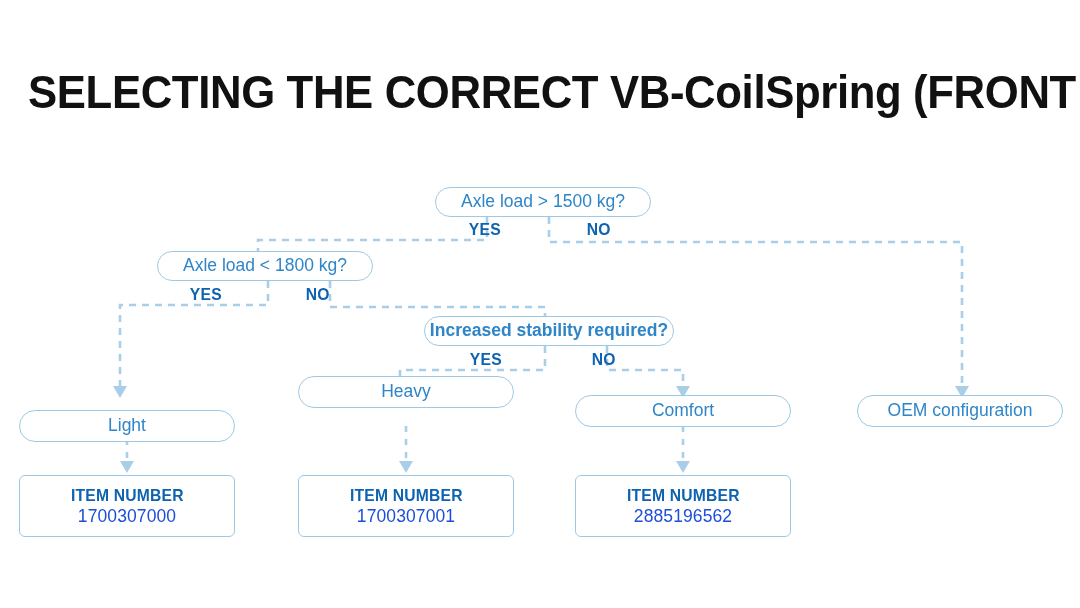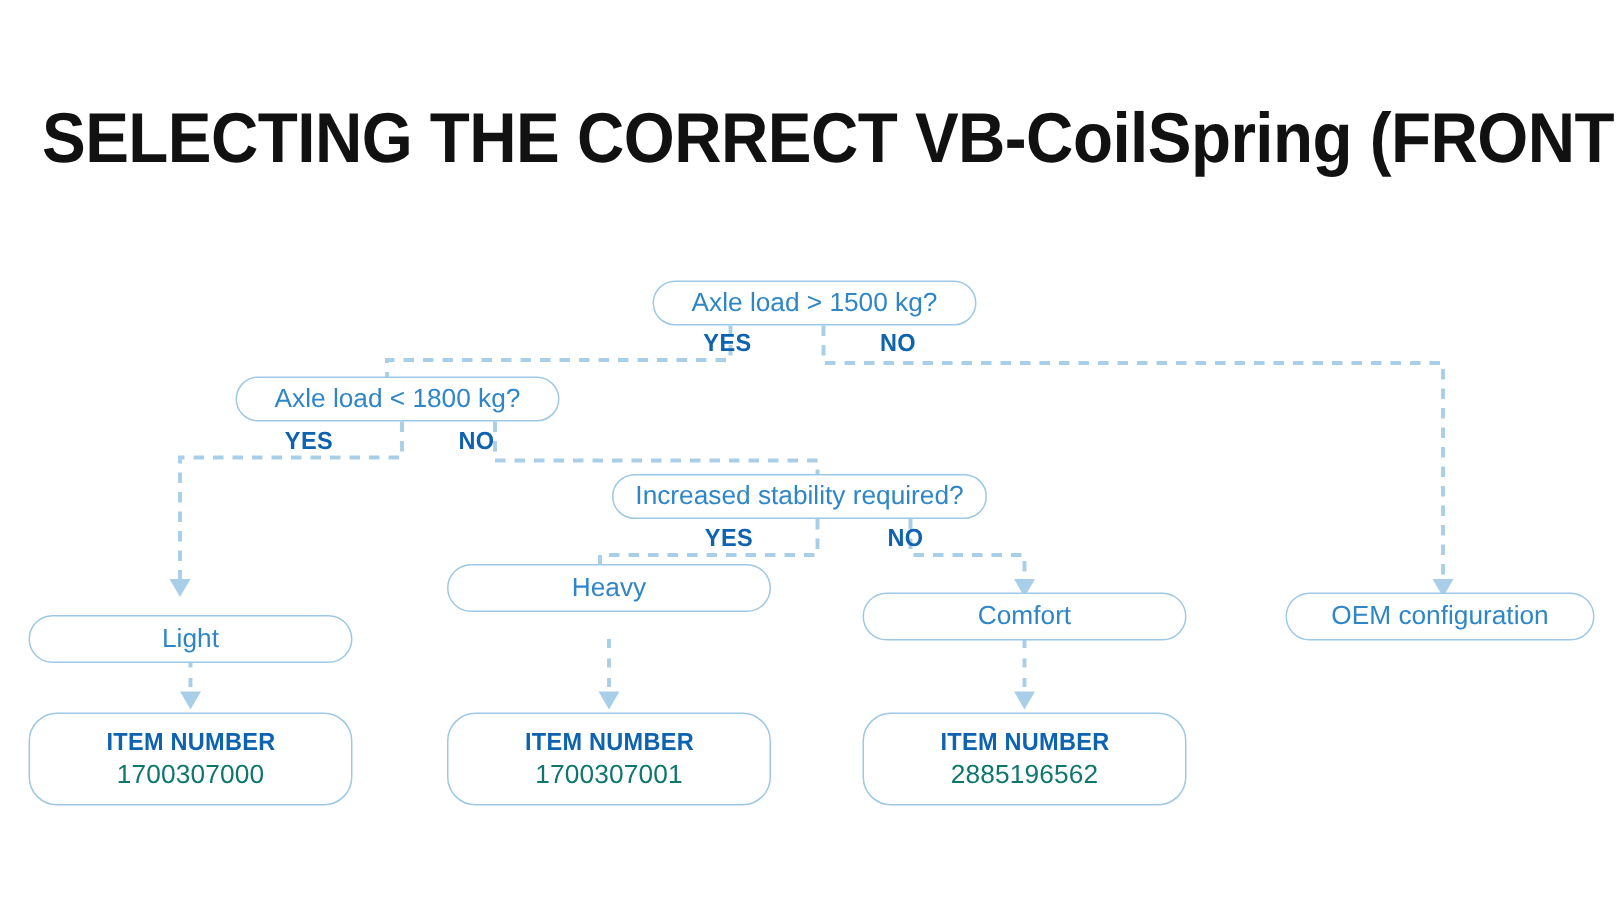--- a/index.html
+++ b/index.html
@@ -74,37 +74,37 @@
   }
   .decision {
     border-radius: 999px;
     height: 30px;
   }
   .result {
     border-radius: 999px;
     height: 32px;
   }
   .itembox {
-    border-radius: 19px;
+    border-radius: 6px;
     flex-direction: column;
     justify-content: center;
     height: 62px;
   }
   .item-title {
     font-family: "Liberation Sans Narrow", "Liberation Sans", sans-serif;
     font-weight: 700;
     font-size: 16.5px;
     letter-spacing: 0.2px;
     color: #0e63b0;
     transform: scaleX(0.95);
     margin-bottom: 5px;
   }
   .item-number {
     font-size: 17.5px;
-    color: #0f766e;
+    color: #1d4ed8;
     letter-spacing: 0.1px;
   }
 
   
   .branch-label {
     position: absolute;
     font-family: "Liberation Sans Narrow", "Liberation Sans", sans-serif;
     font-weight: 700;
     font-size: 16.5px;
     color: #0e63b0;
@@ -154,21 +154,21 @@
   </div>
   <div class="branch-label" style="left:468px; top:221px;">YES</div>
   <div class="branch-label" style="left:586px; top:221px;">NO</div>
 
   <div class="node decision" style="left:157px; top:251px; width:216px;">
     <span>Axle load &lt; 1800 kg?</span>
   </div>
   <div class="branch-label" style="left:189px; top:286px;">YES</div>
   <div class="branch-label" style="left:305px; top:286px;">NO</div>
 
-  <div class="node decision" style="left:408px; top:316px; width:250px;">
+  <div class="node decision" style="left:424px; top:316px; width:250px;font-weight:bold;">
     <span>Increased stability required?</span>
   </div>
   <div class="branch-label" style="left:469px; top:351px;">YES</div>
   <div class="branch-label" style="left:591px; top:351px;">NO</div>
 
   <div class="node result" style="left:19px; top:395px; width:216px;margin-top:15px;">
     <span>Light</span>
   </div>
   <div class="node result" style="left:298px; top:376px; width:216px;">
     <span>Heavy</span>

